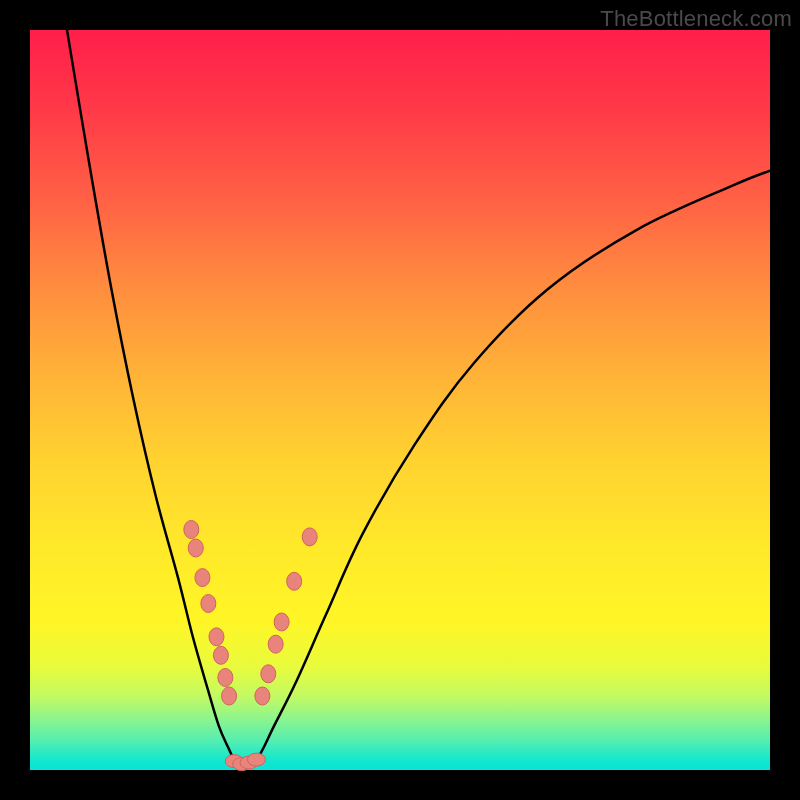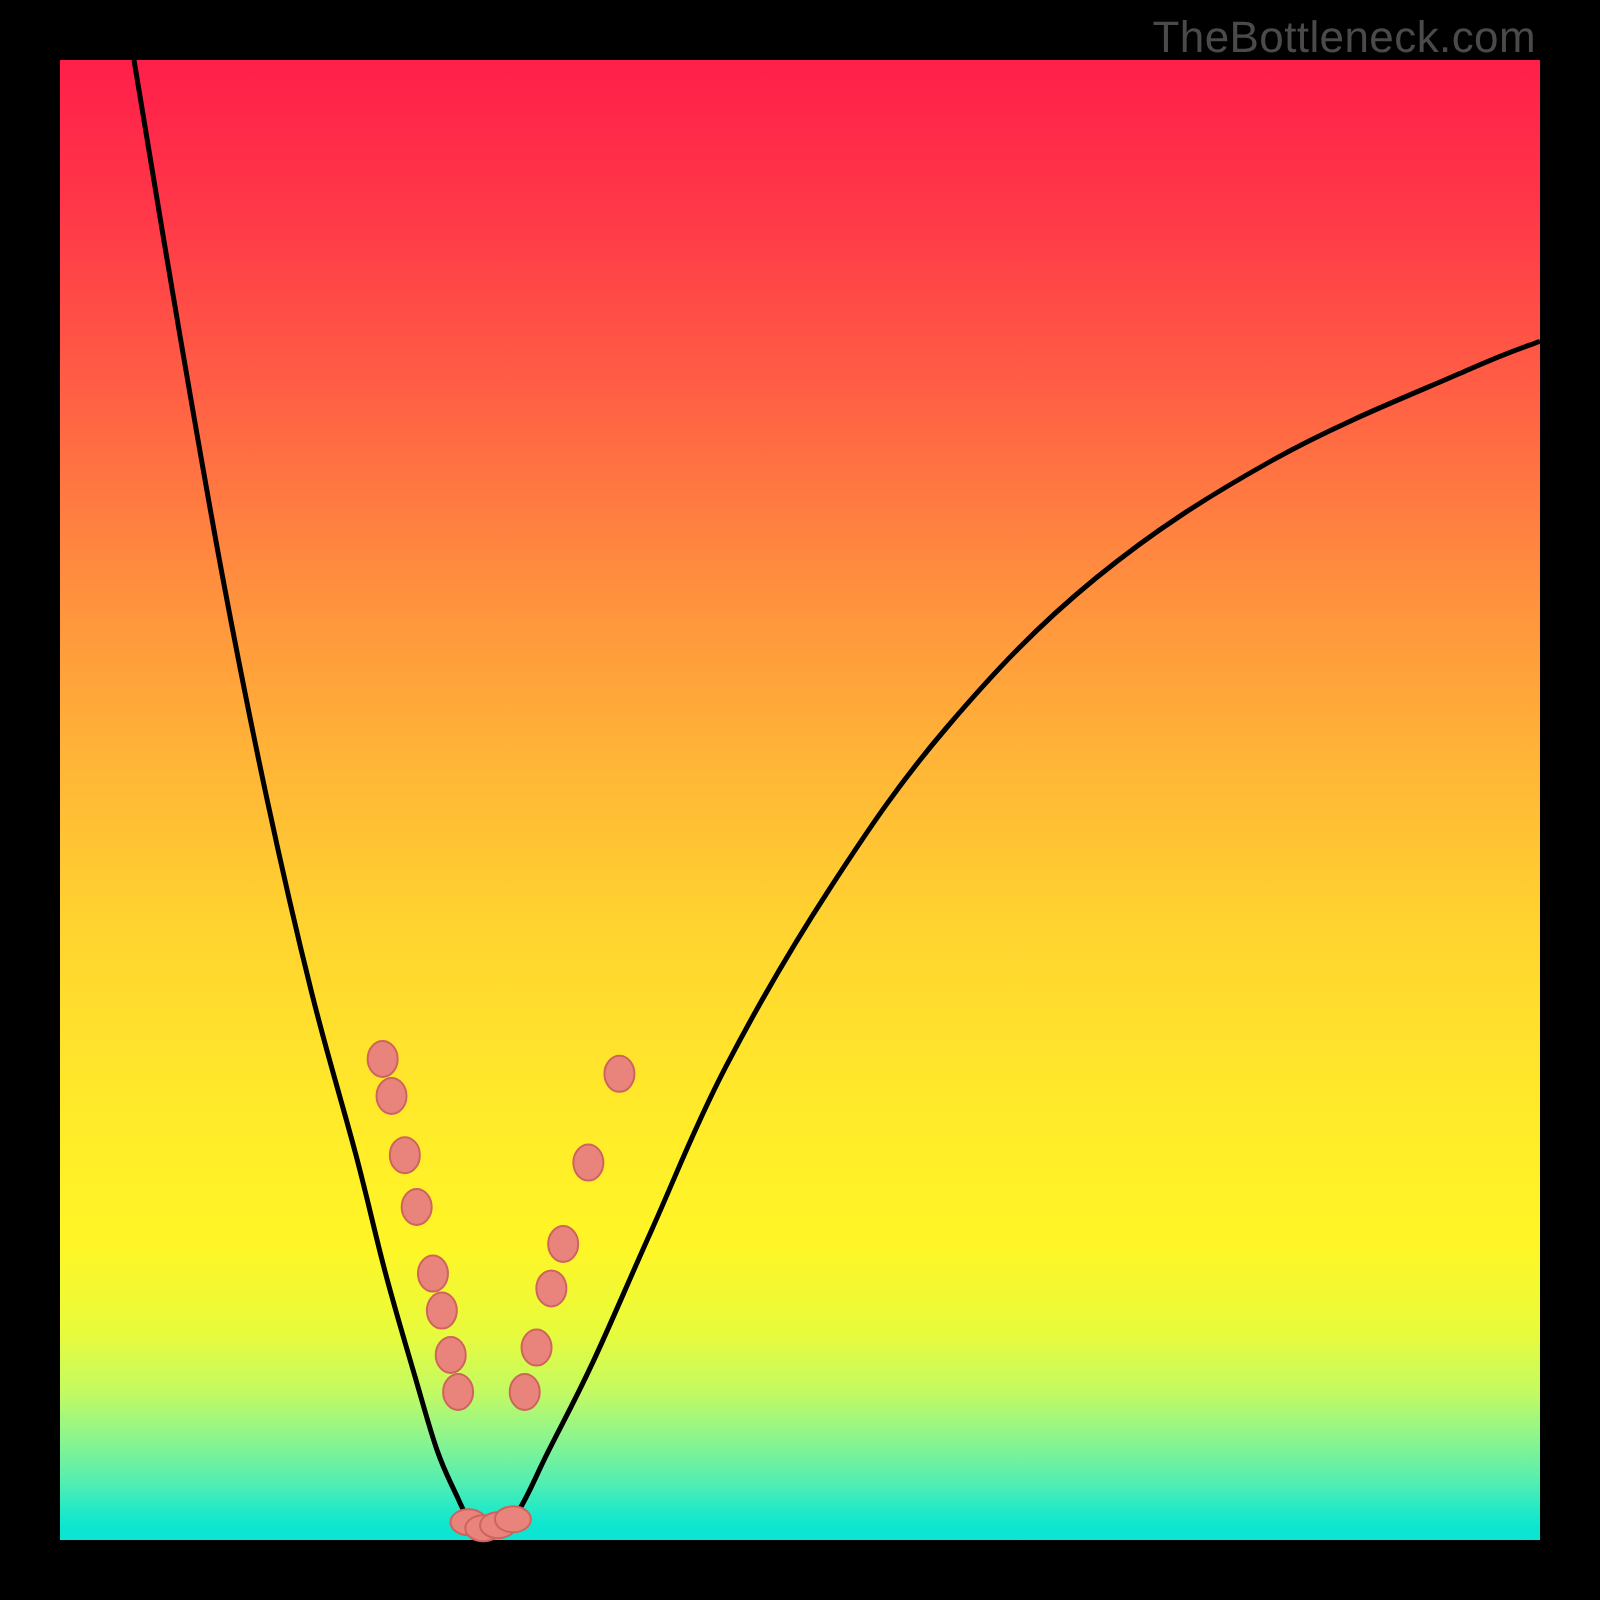--- a/index.html
+++ b/index.html
@@ -38,21 +38,21 @@
       #8ef58c 93%,
       #55eeb0 96%,
       #22e9c7 98%,
       #0fe6d0 99%,
       #0ae4d4 100%
     );
   }
   .watermark {
     position: absolute;
     top: 6px;
-    right: 32px;
+    right: 8px;
     color: #4a4a4a;
     font-size: 22px;
     font-weight: 500;
     letter-spacing: 0.2px;
     user-select: none;
   }
   svg.curves {
     position: absolute;
     left: 0;
     top: 0;

